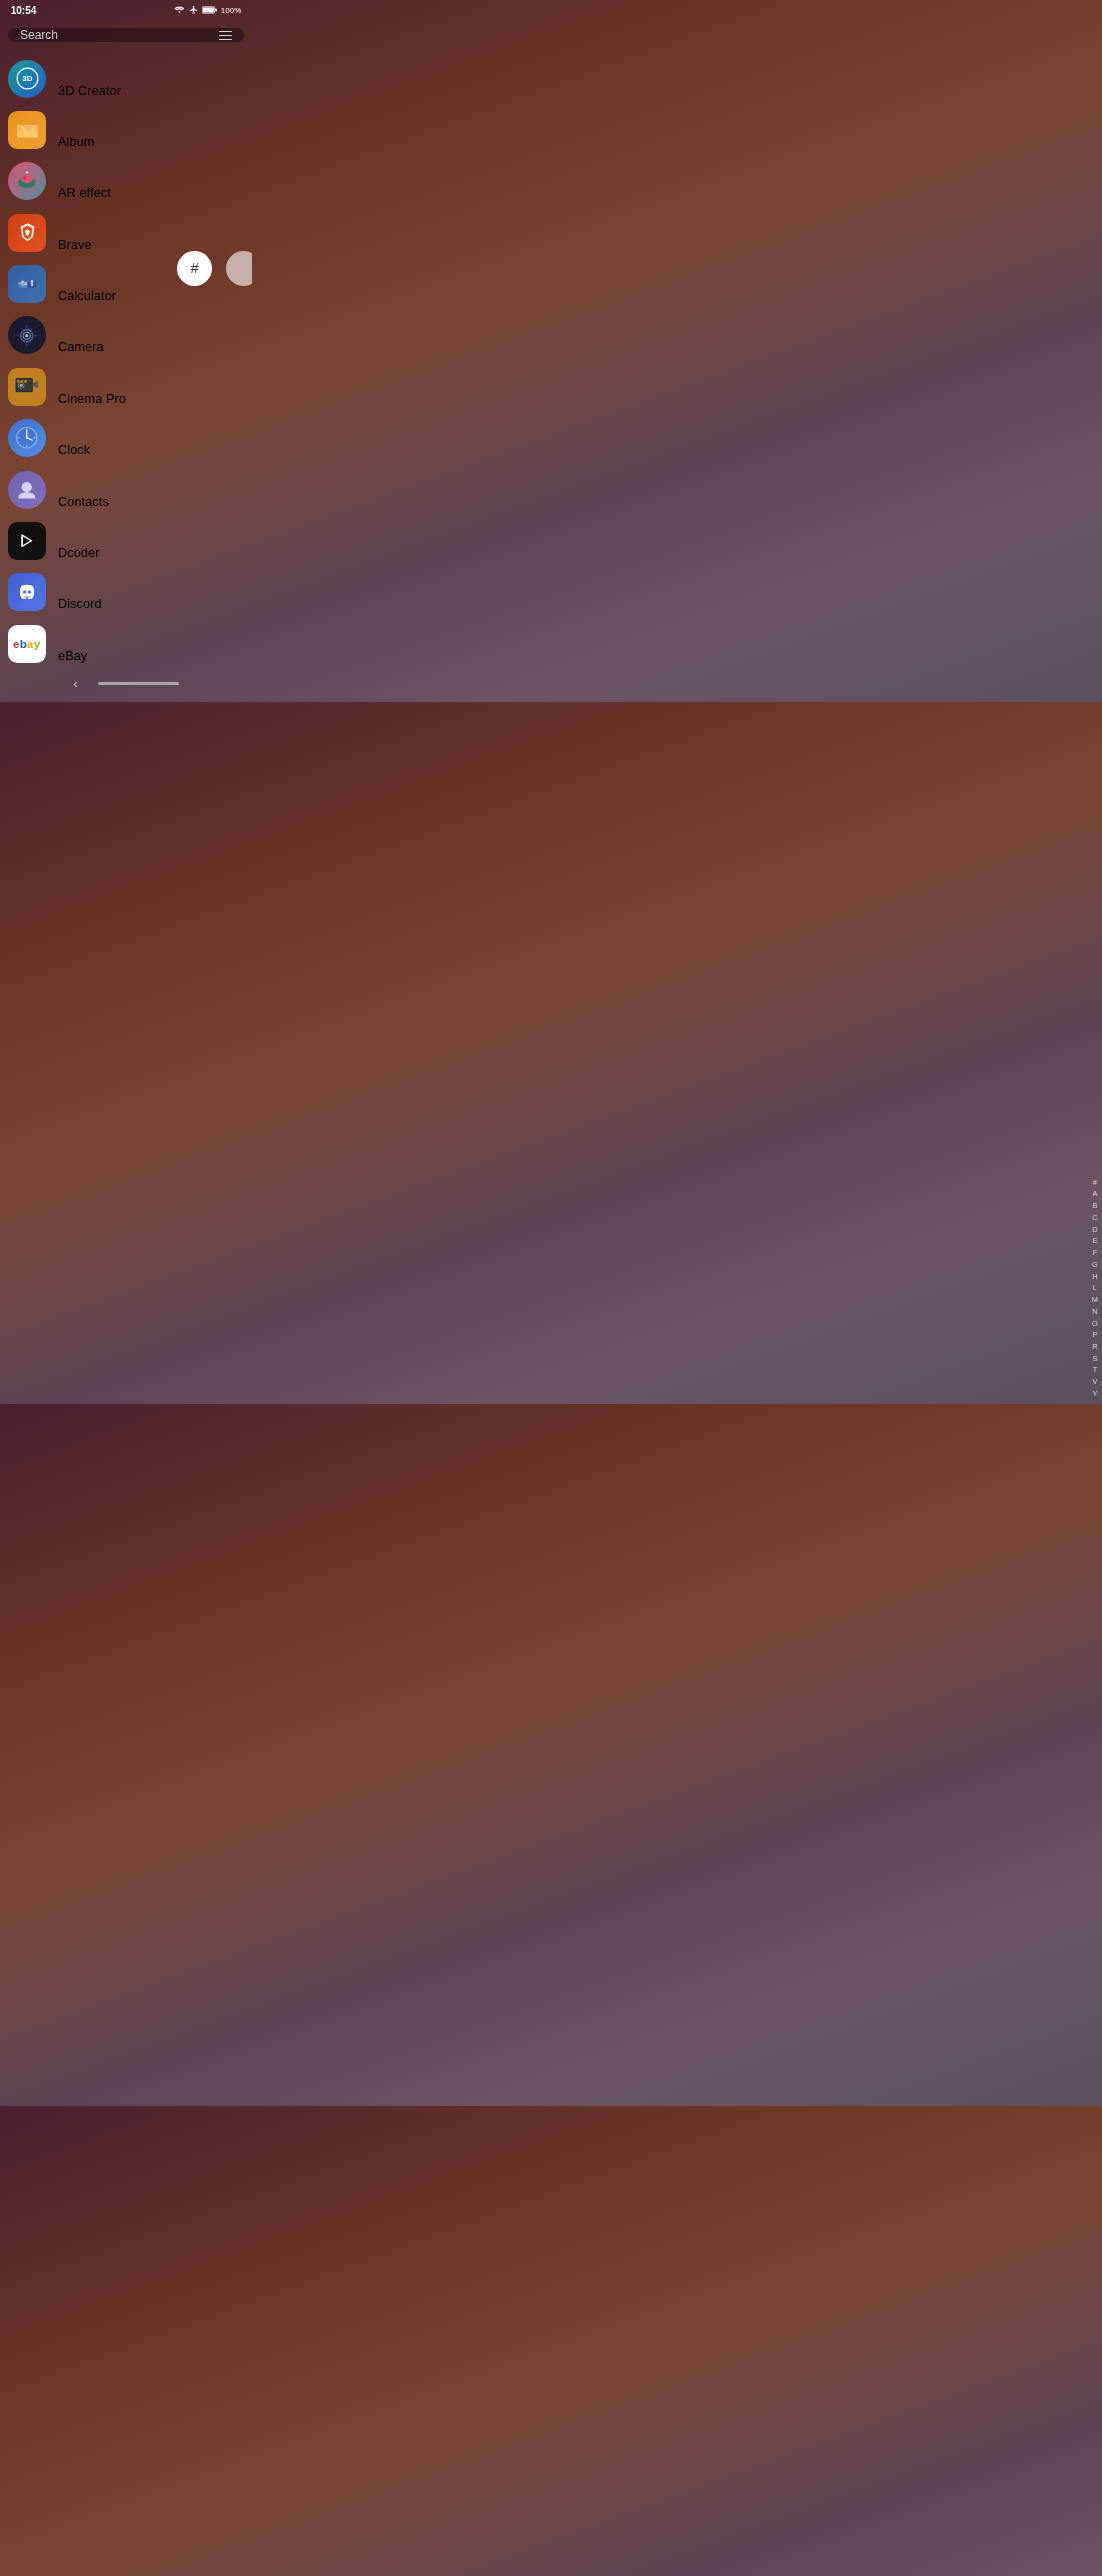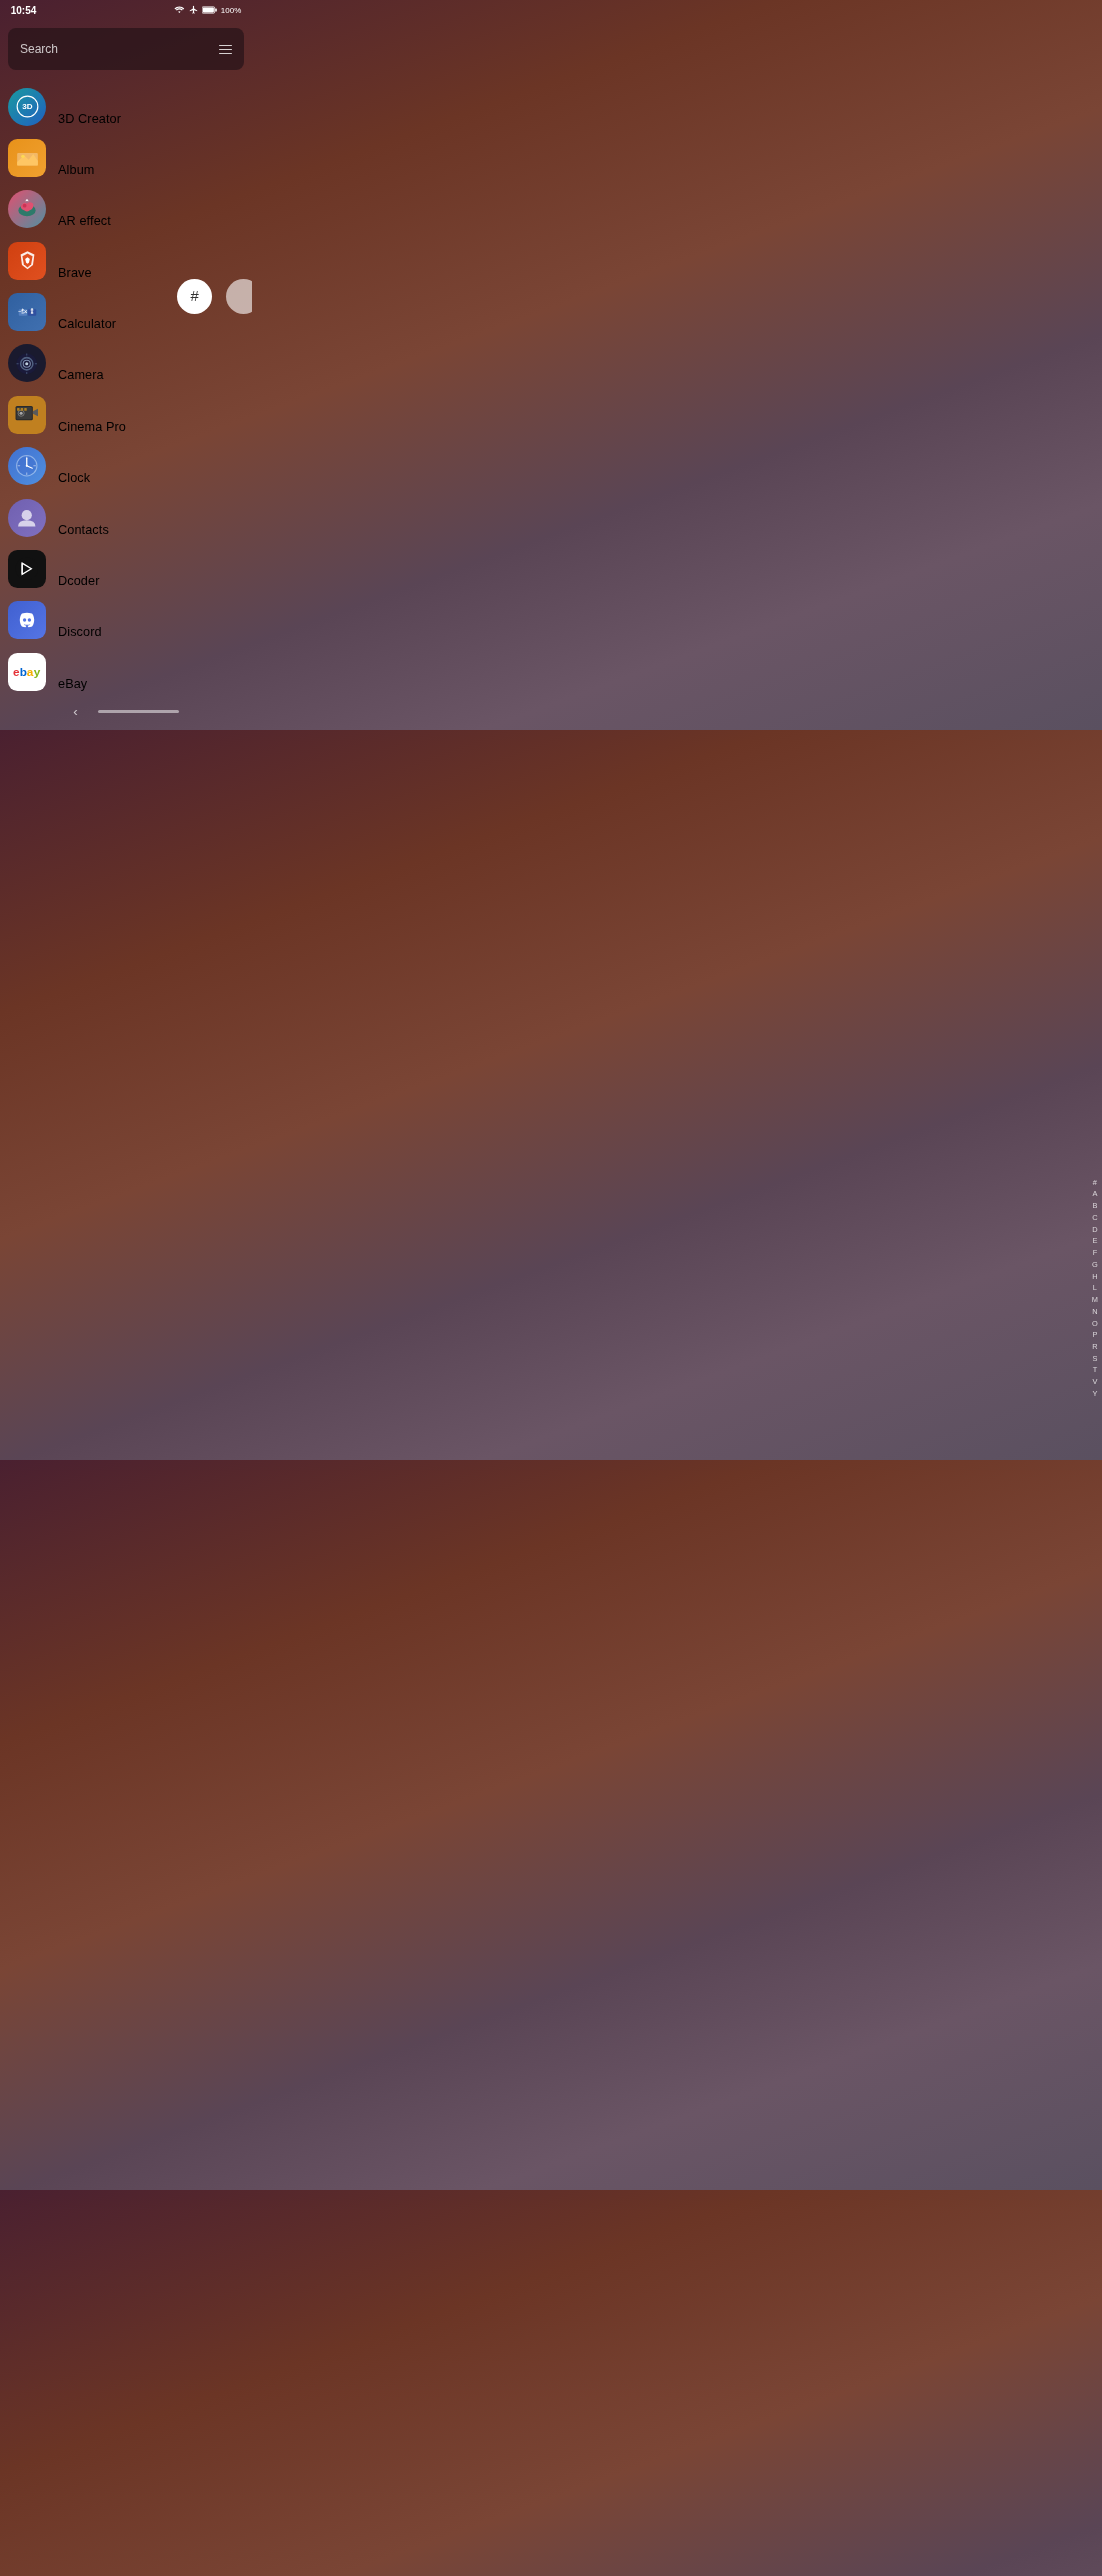--- a/index.html
+++ b/index.html
@@ -51,21 +51,21 @@
     }
 
     
     .search-bar {
       margin: 6.7px 8px 10.7px;
       background: rgba(40, 20, 25, 0.75);
       border-radius: 8px;
       display: flex;
       align-items: center;
       justify-content: space-between;
-      padding: 14px 12px;
+      padding: 0 12px;
     }
 
     .search-placeholder {
       font-size: 12px;
       color: rgba(255,255,255,0.75);
       font-weight: 400;
     }
 
     .hamburger-icon {
       display: flex;

